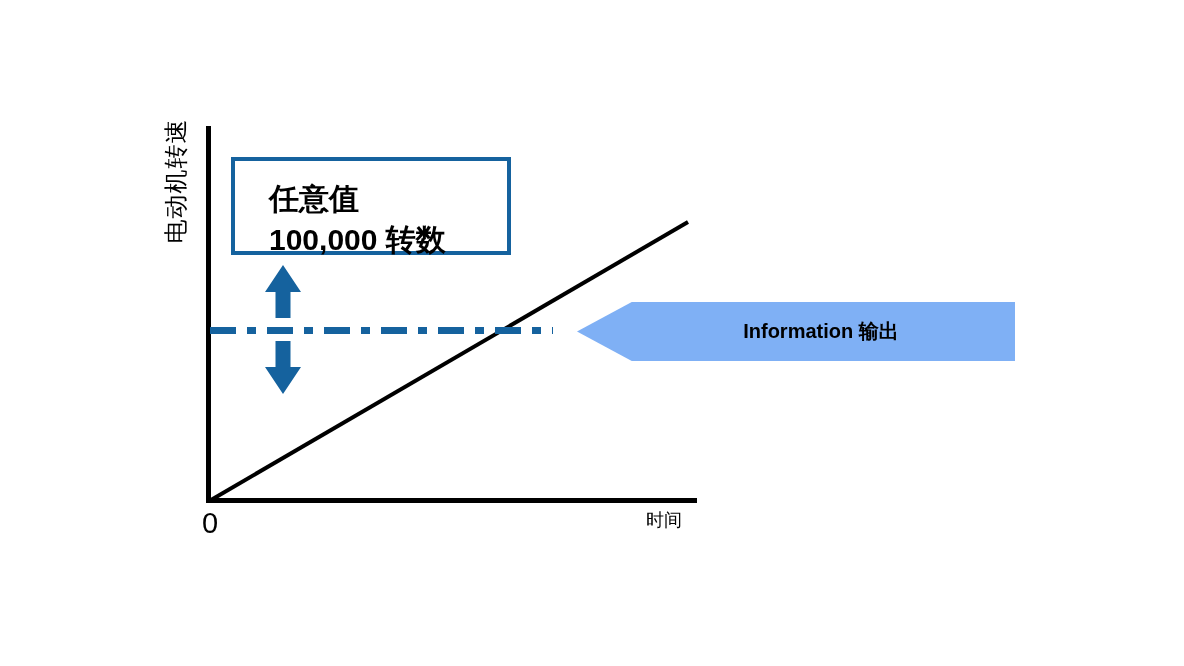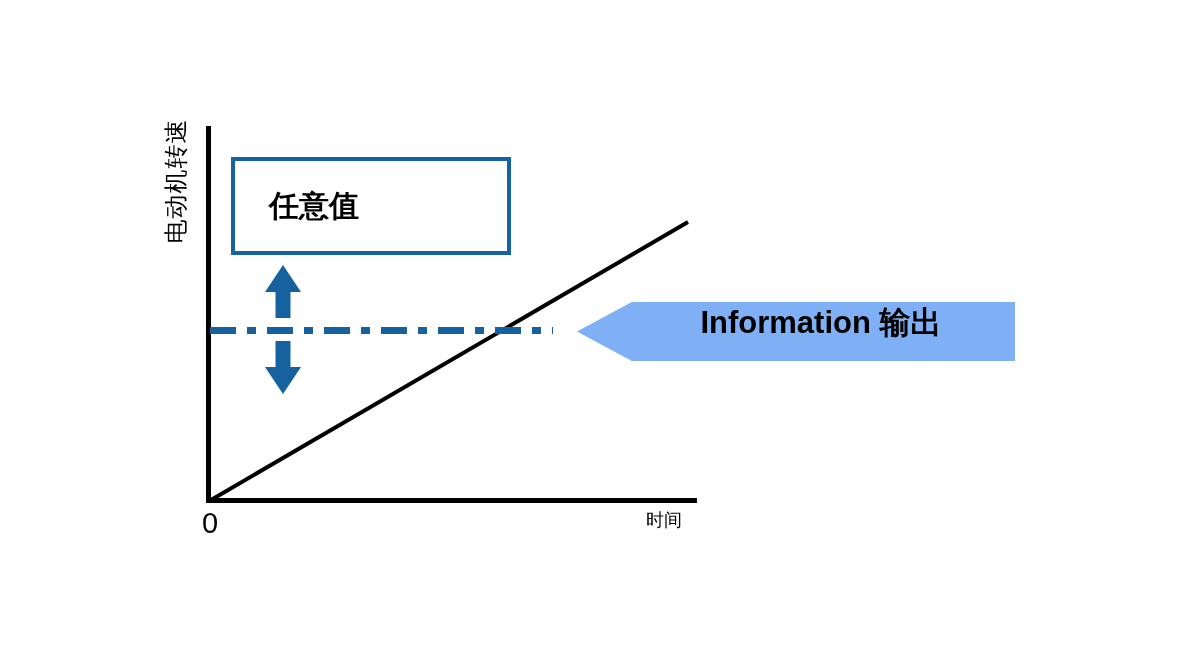--- a/index.html
+++ b/index.html
@@ -51,40 +51,40 @@
     font-size: 29px;
   }
   .threshold-box {
     position: absolute;
     left: 231px;
     top: 157px;
     width: 280px;
     height: 98px;
     border: 4px solid #15629E;
     background: #ffffff;
-    padding: 24px 0 0 34px;
+    padding: 17px 0 0 34px;
     font-size: 30px;
     font-weight: 600;
     line-height: 41px;
     white-space: nowrap;
   }
   .threshold-box .line { display: block; }
   .info-banner {
     position: absolute;
     left: 577px;
     top: 302px;
     width: 438px;
     height: 59px;
     background: #7FB0F5;
     clip-path: polygon(0% 50%, 12.5% 0%, 100% 0%, 100% 100%, 12.5% 100%);
     display: flex;
-    align-items: flex-start;
+    align-items: center;
     justify-content: center;
     padding-left: 50px;
-    font-size: 31px;
+    font-size: 20px;
     font-weight: 700;
     white-space: nowrap;
   }
 </style>
 </head>
 <body>
 
 <div class="canvas">
 
   <svg class="axes-layer" viewBox="0 0 1184 666" xmlns="http://www.w3.org/2000/svg" aria-hidden="true">
@@ -103,19 +103,20 @@
   </svg>
 
   <div class="y-axis-label">电动机转速</div>
 
   <div class="x-axis-label">时间</div>
 
   <div class="origin-label">0</div>
 
   <div class="threshold-box">
     <span class="line">任意值</span>
+    <span class="line">100,000 转数</span>
   </div>
 
   <div class="info-banner">
     <span>Information 输出</span>
   </div>
 
 </div>
 
 </body></html>

